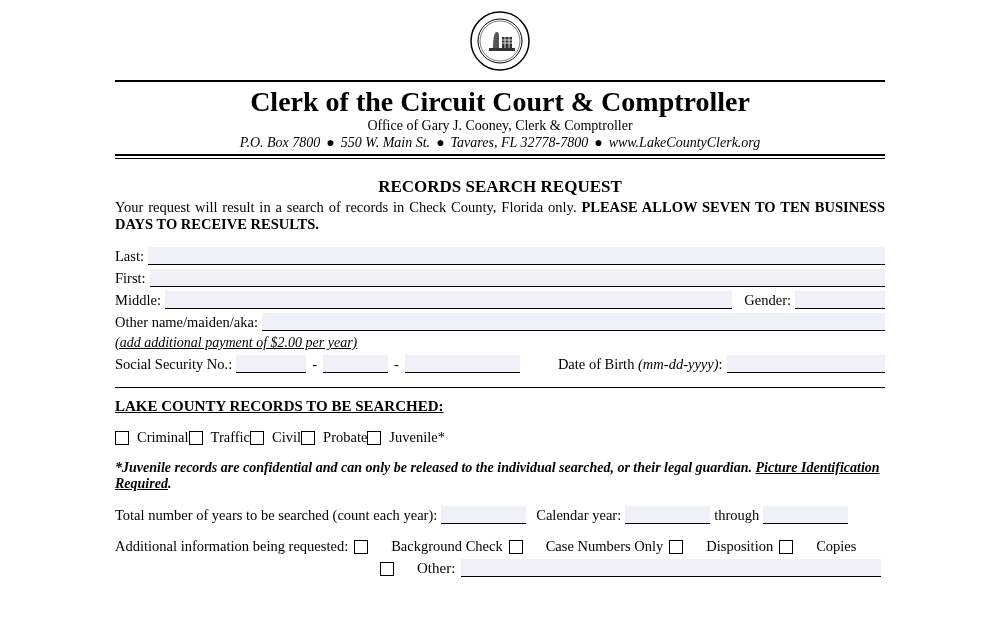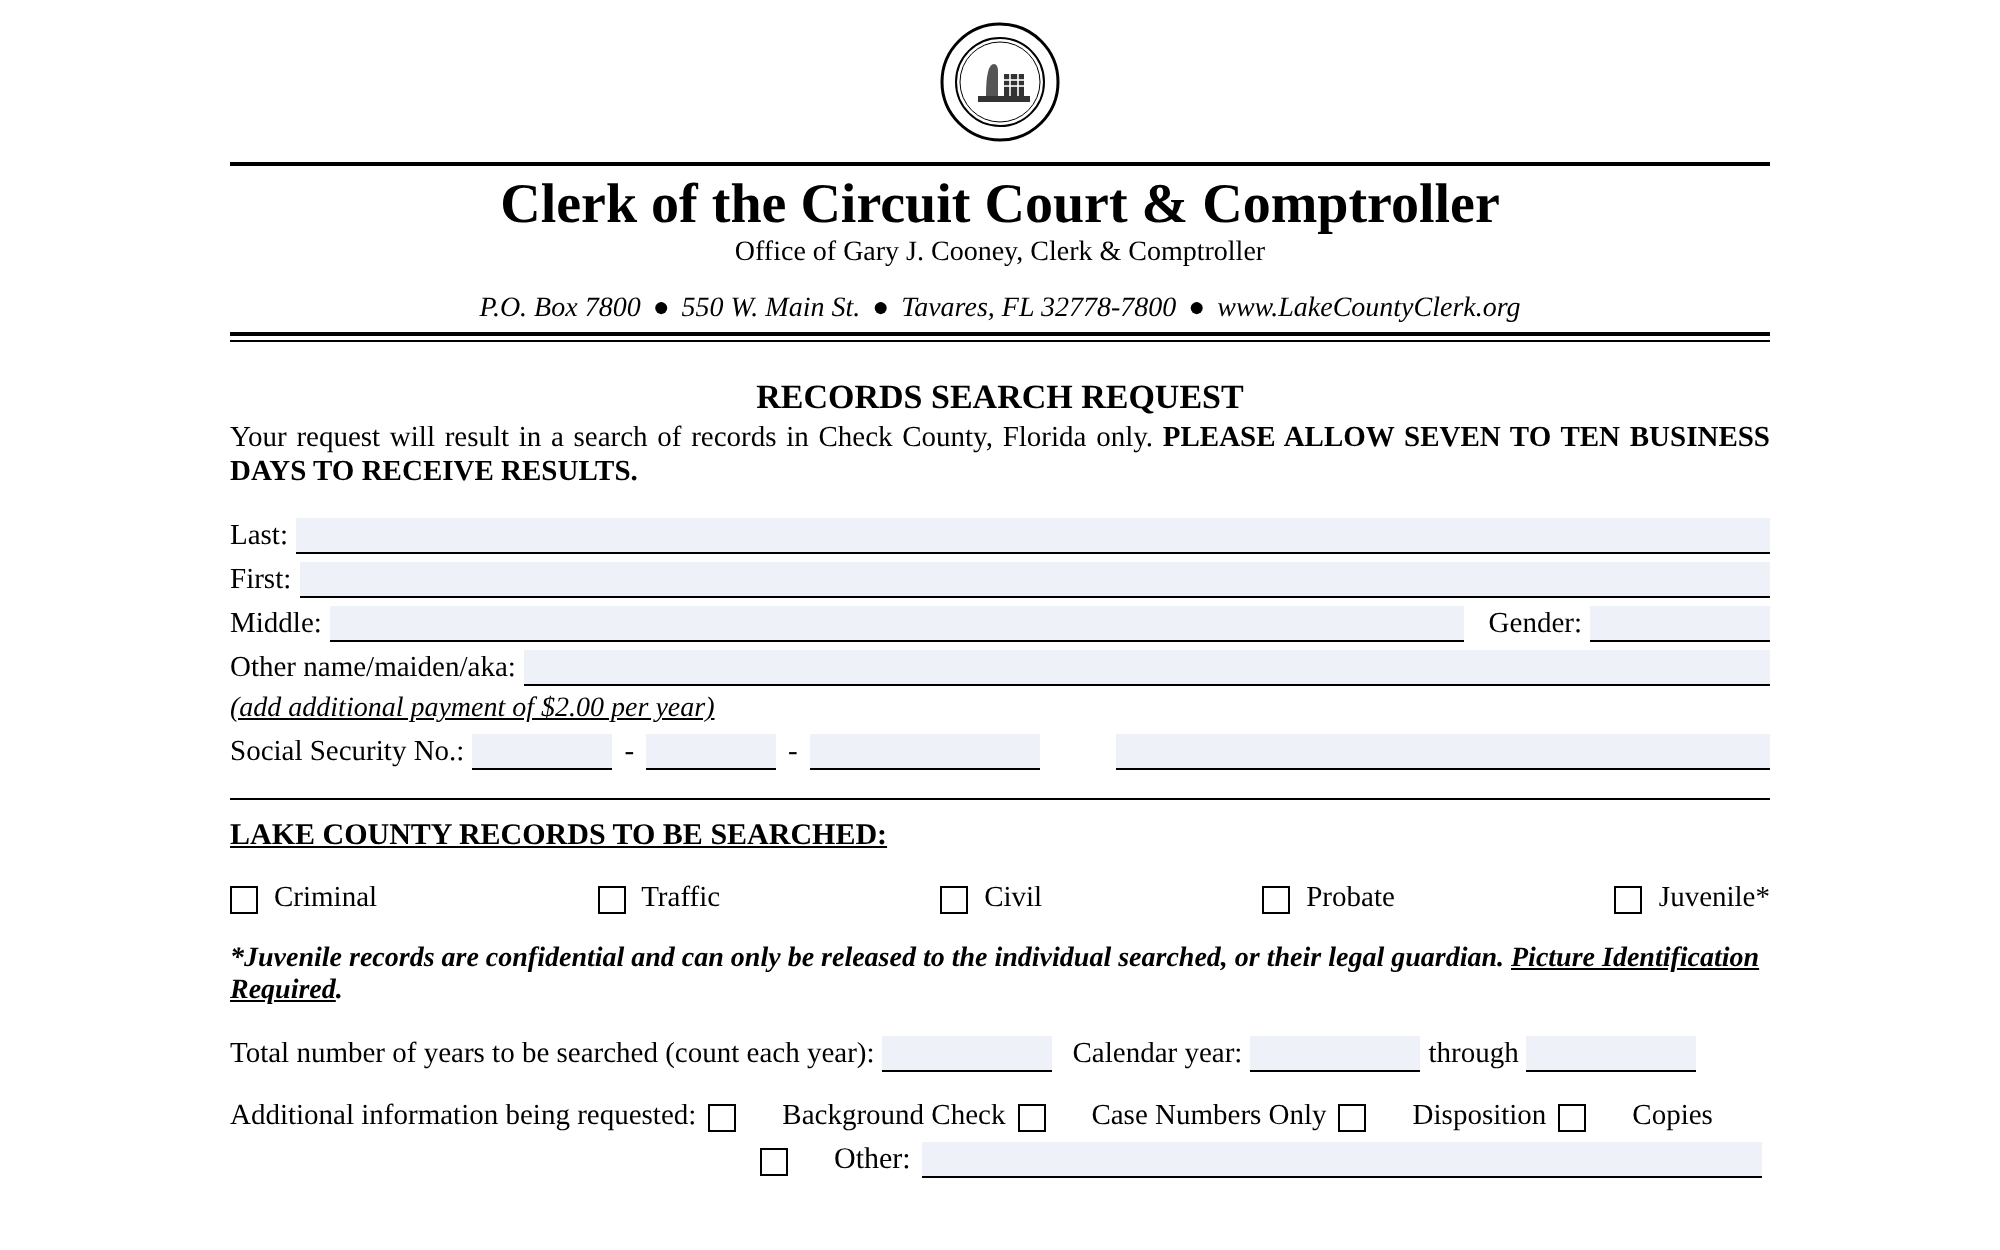--- a/index.html
+++ b/index.html
@@ -27,21 +27,21 @@
     }
     .subtitle {
       text-align: center;
       font-size: 14px;
       margin-top: 0;
     }
     .address-line {
       text-align: center;
       font-size: 14px;
       font-style: italic;
-      margin-top: 12px;
+      margin-top: 1px;
       margin-bottom: 3px;
     }
     .dot { font-style: normal; padding: 0 6px; }
     .section-title {
       text-align: center;
       font-weight: bold;
       font-size: 17px;
       margin-top: 18px;
     }
     .intro {
@@ -75,21 +75,20 @@
     .ssn-dash { padding: 0 2px; }
     .section-hr { border: none; border-top: 1px solid #000; margin: 14px 0 10px 0; }
     .records-heading {
       font-weight: bold;
       text-decoration: underline;
       font-size: 15px;
       margin-bottom: 14px;
     }
     .checkbox-row {
       display: flex;
-      justify-content: space-between;
       font-size: 14.5px;
       margin-bottom: 14px;
     }
     .cb-item { display: flex; align-items: center; gap: 8px; }
     .cb {
       width: 14px; height: 14px;
       border: 1.5px solid #000;
       display: inline-block;
       flex-shrink: 0;
     }
@@ -184,20 +183,21 @@
 </div>
 <div class="note-italic">(add additional payment of $2.00 per year)</div>
 <div class="row">
   <span class="label">Social Security No.:</span>
   <span class="field" style="flex:0 0 70px;"></span>
   <span class="ssn-dash">-</span>
   <span class="field" style="flex:0 0 65px;"></span>
   <span class="ssn-dash">-</span>
   <span class="field" style="flex:0 0 115px;"></span>
   <span style="flex:0 0 30px;"></span>
+  <span class="label">Date of Birth <i>(mm-dd-yyyy)</i>:</span>
   <span class="field"></span>
 </div>
 
 <hr class="section-hr">
 
 <div class="records-heading">LAKE COUNTY RECORDS TO BE SEARCHED:</div>
 
 <div class="checkbox-row">
   <div class="cb-item">
       <span class="cb"></span>

